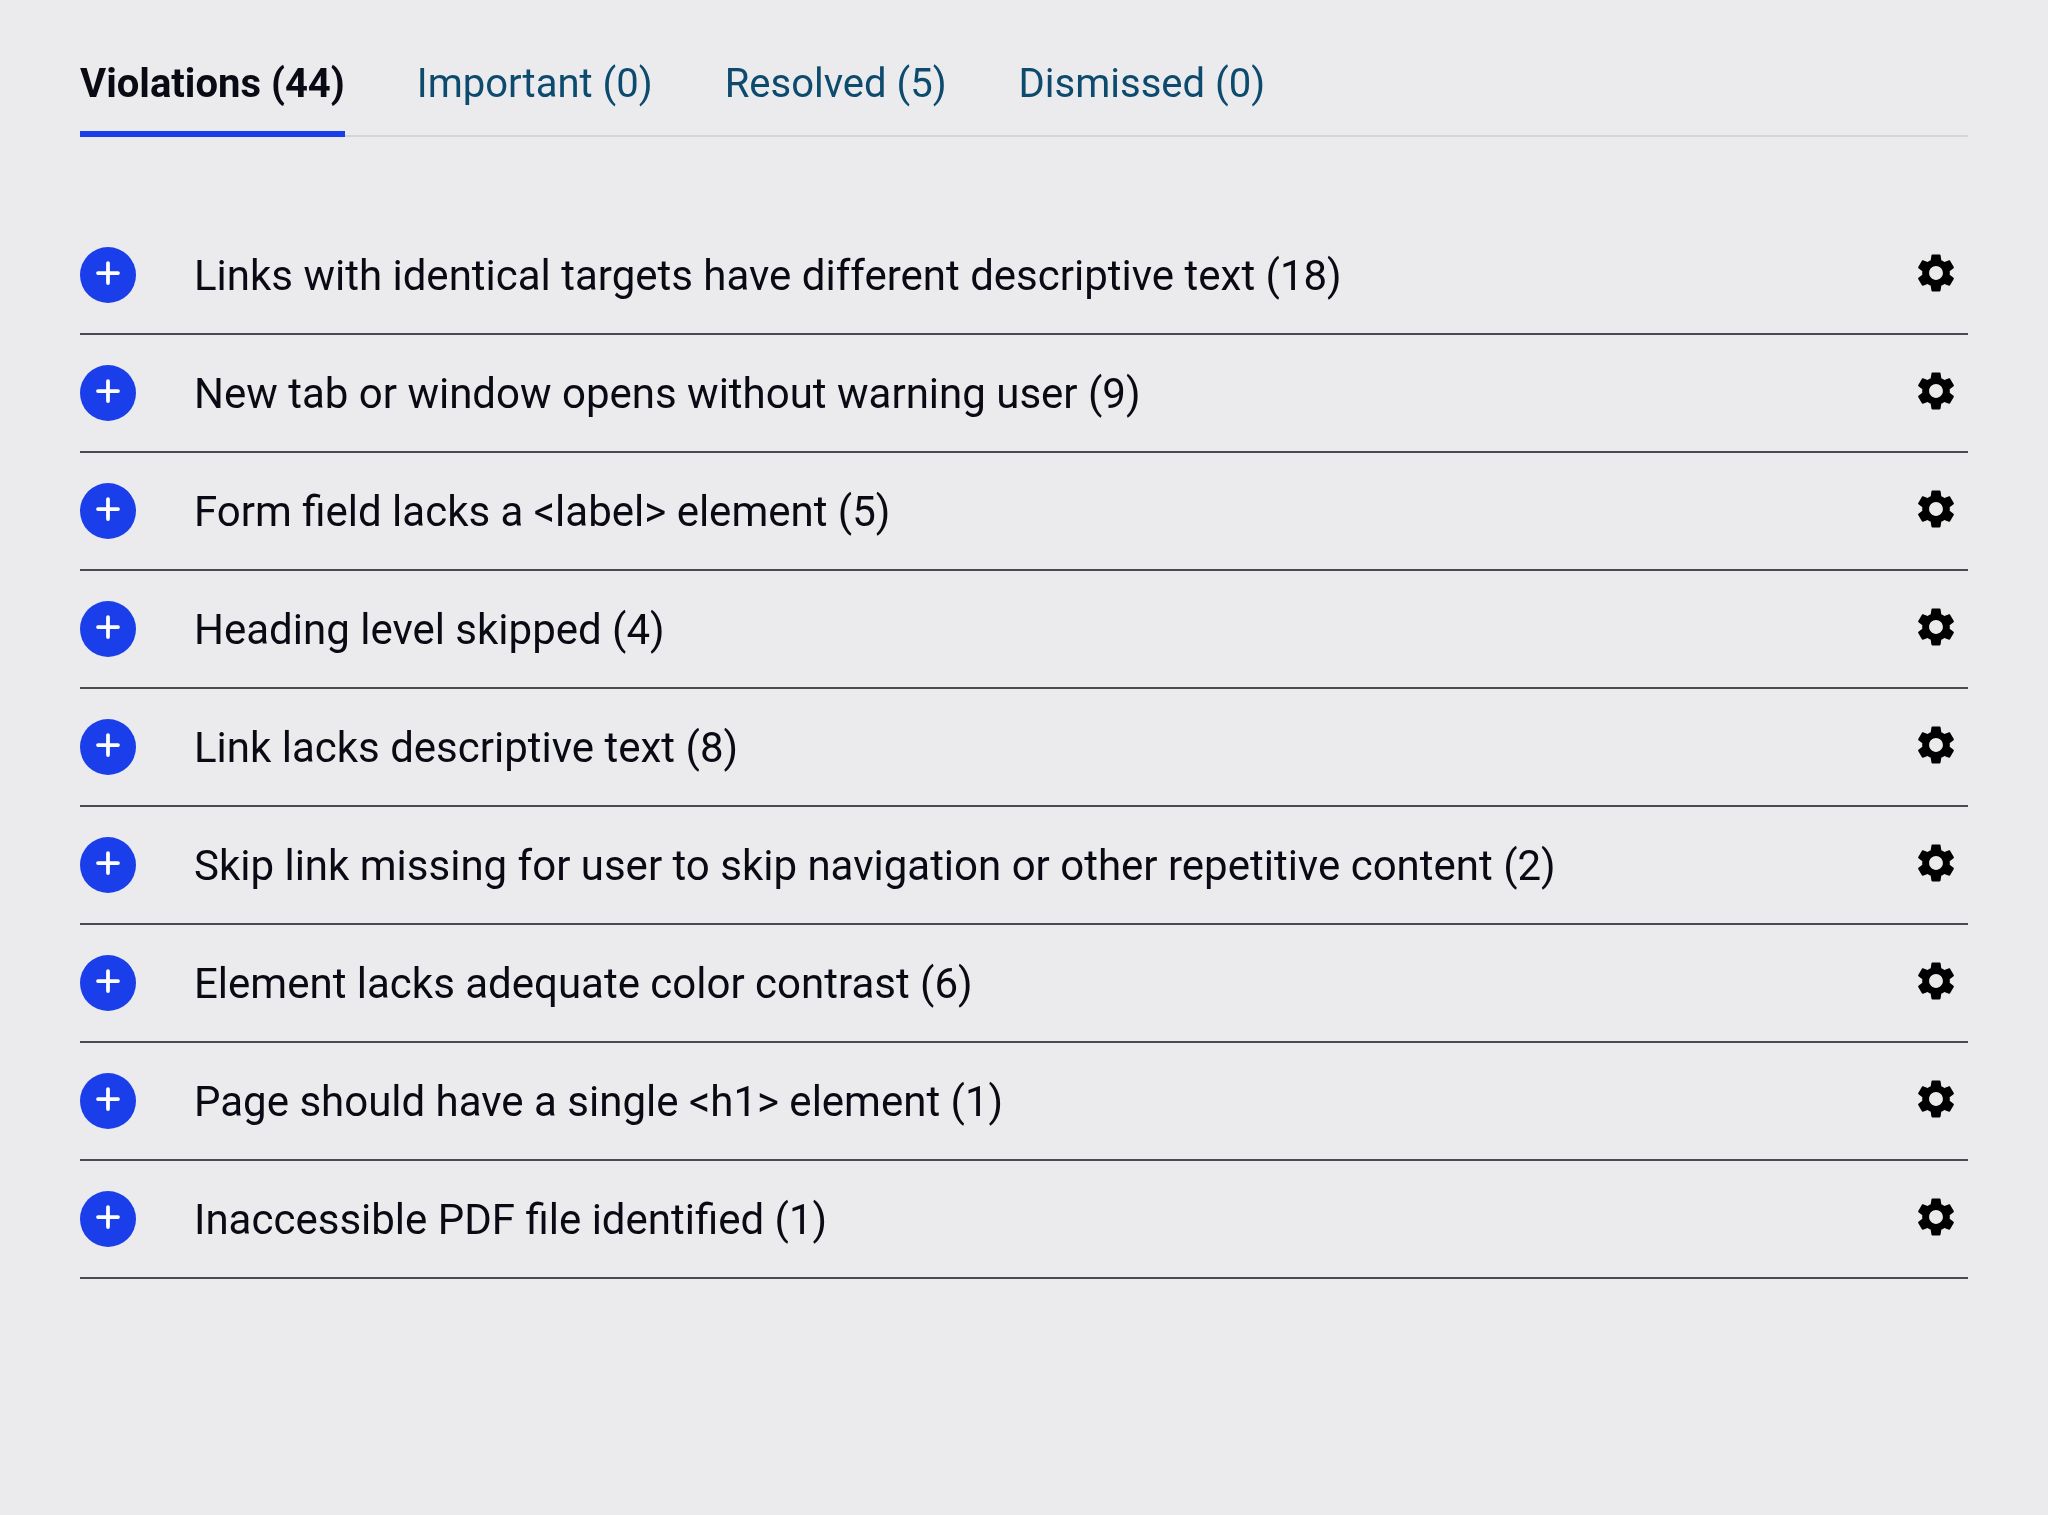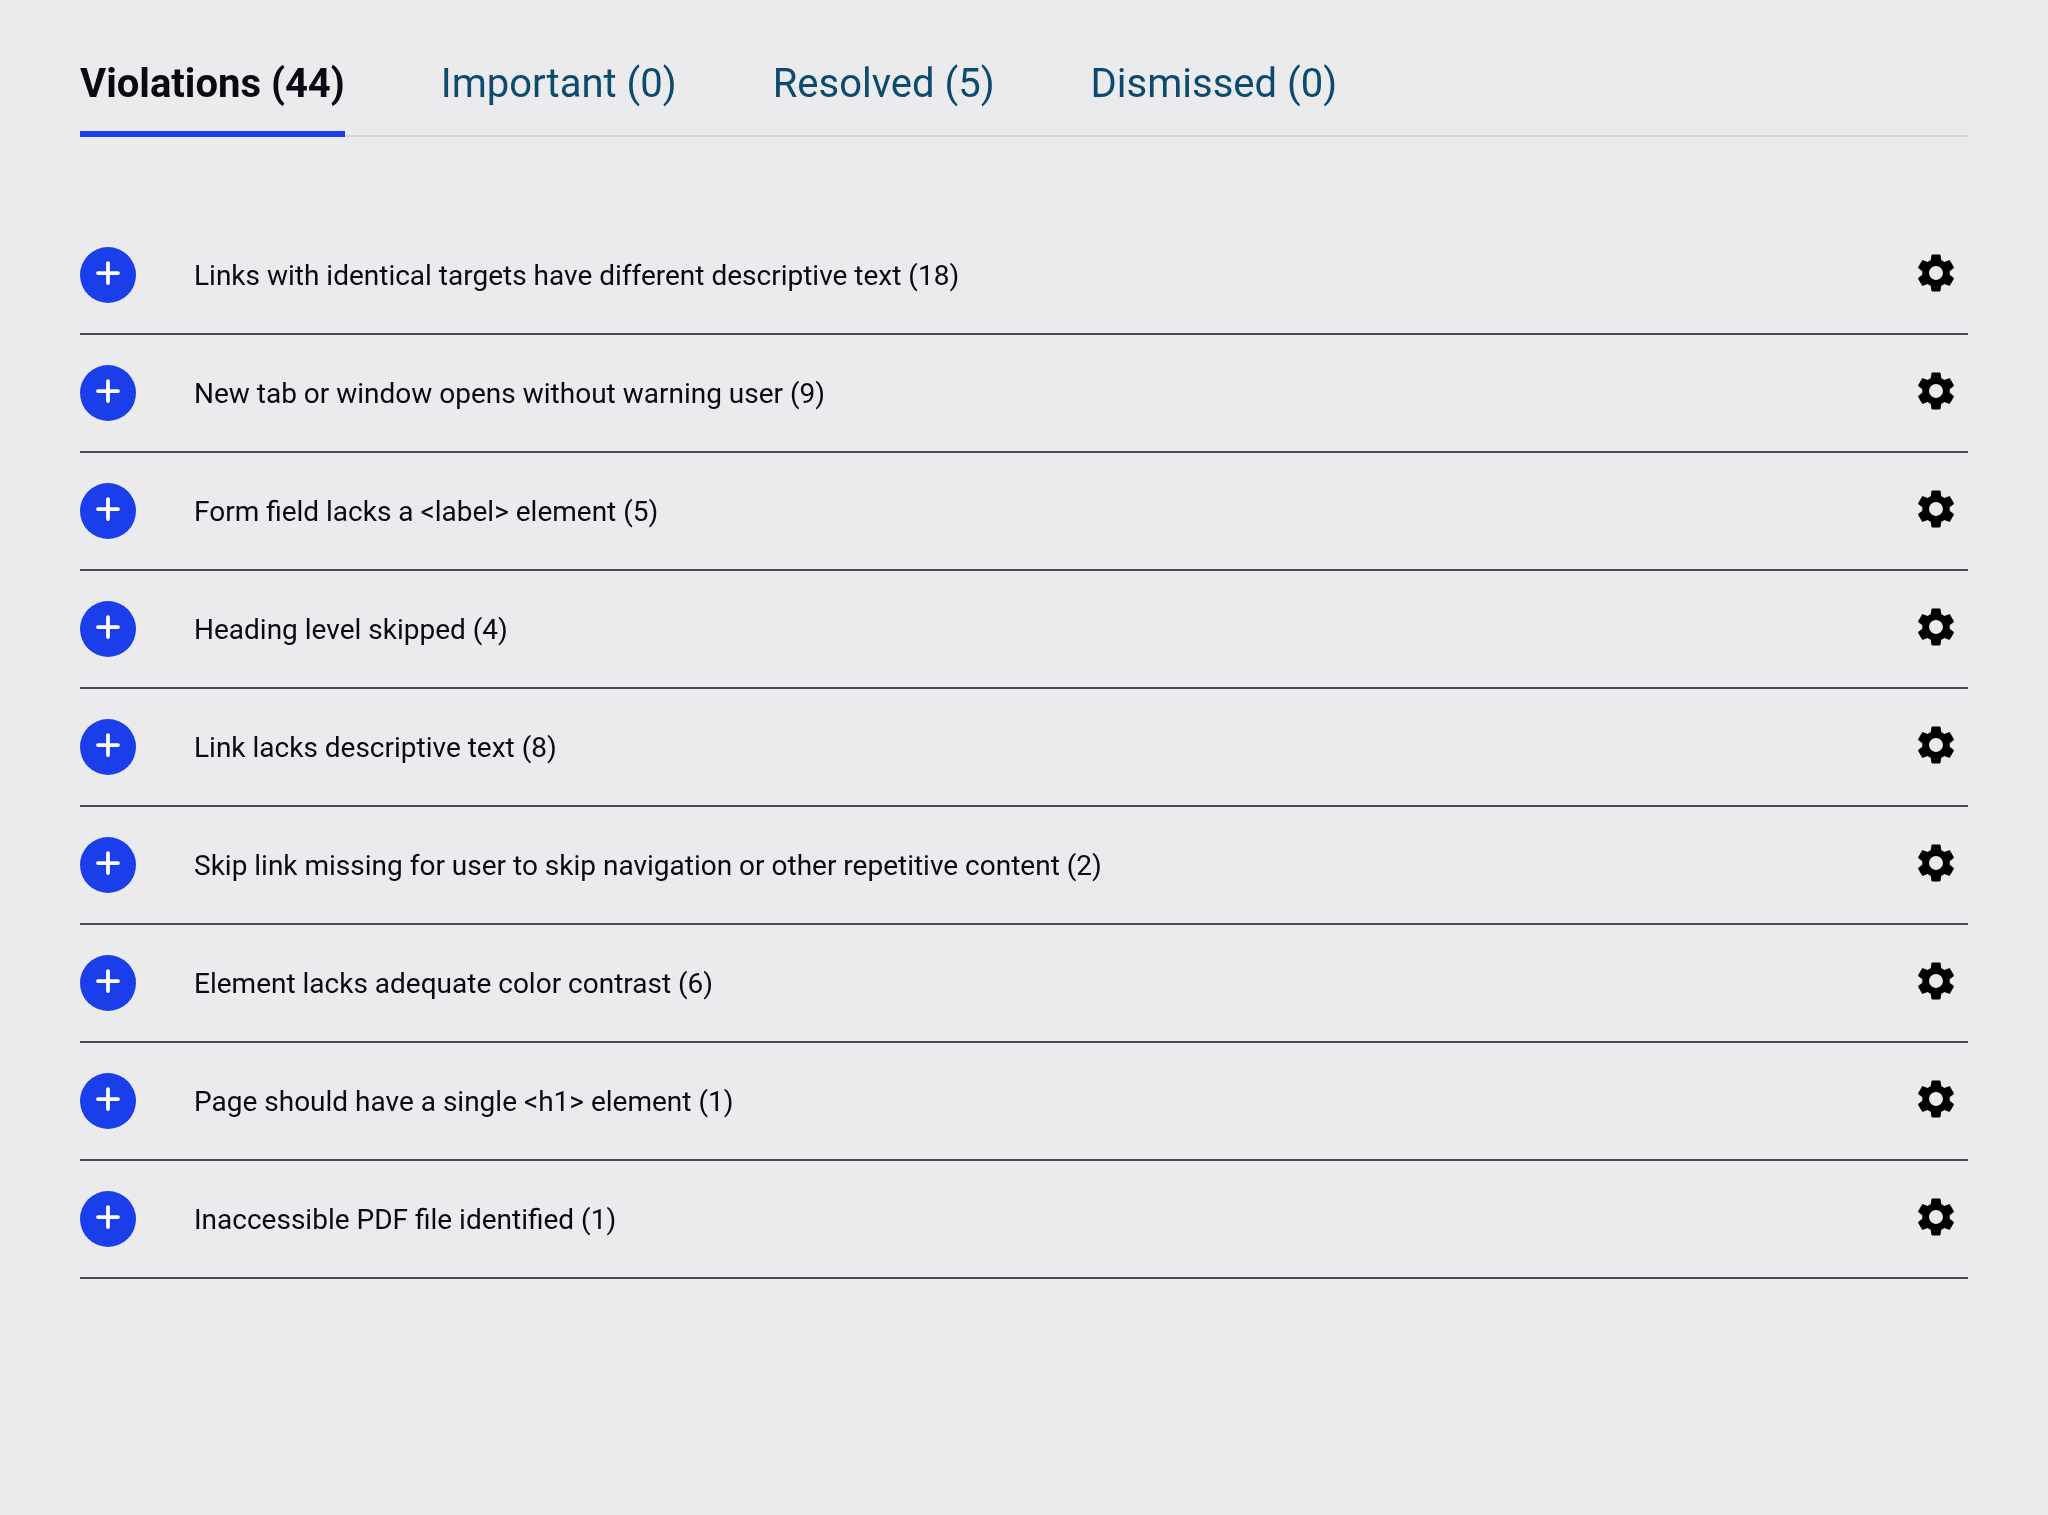--- a/index.html
+++ b/index.html
@@ -12,21 +12,21 @@
       background: #ebebee;
       width: 2048px;
       height: 1515px;
       padding: 60px 80px;
     }
     .container {
       width: 100%;
     }
     .tabs {
       display: flex;
-      gap: 96px;
+      gap: 72px;
       border-bottom: 2px solid #d5d5d8;
       padding-bottom: 0;
     }
     .tab {
       font-size: 40px;
       color: #0c4a6e;
       padding-bottom: 24px;
       cursor: pointer;
       border-bottom: 6px solid transparent;
       margin-bottom: -2px;
@@ -57,21 +57,21 @@
       justify-content: center;
       cursor: pointer;
       margin-right: 58px;
     }
     .expand-btn svg {
       width: 30px;
       height: 30px;
     }
     .row-title {
       flex: 1;
-      font-size: 28px;
+      font-size: 42px;
       color: #0a0a14;
       font-weight: 400;
     }
     .gear-btn {
       width: 48px;
       height: 48px;
       display: flex;
       align-items: center;
       justify-content: center;
       cursor: pointer;

